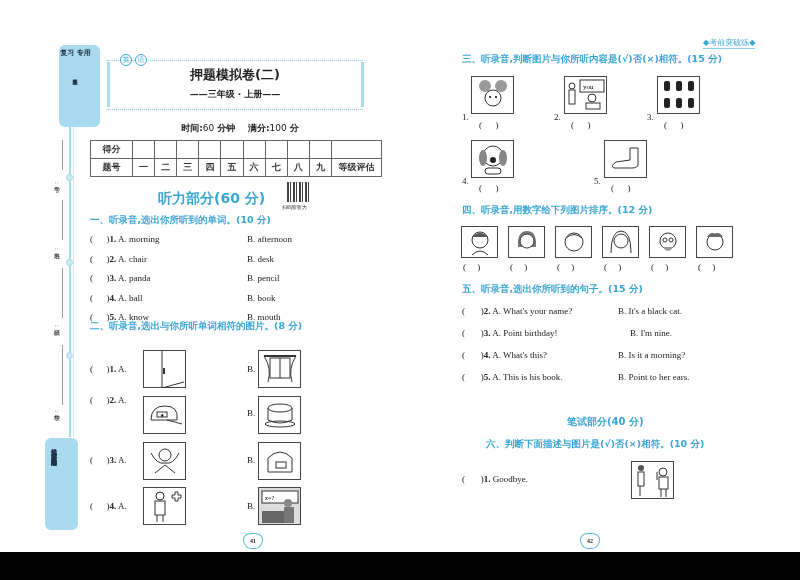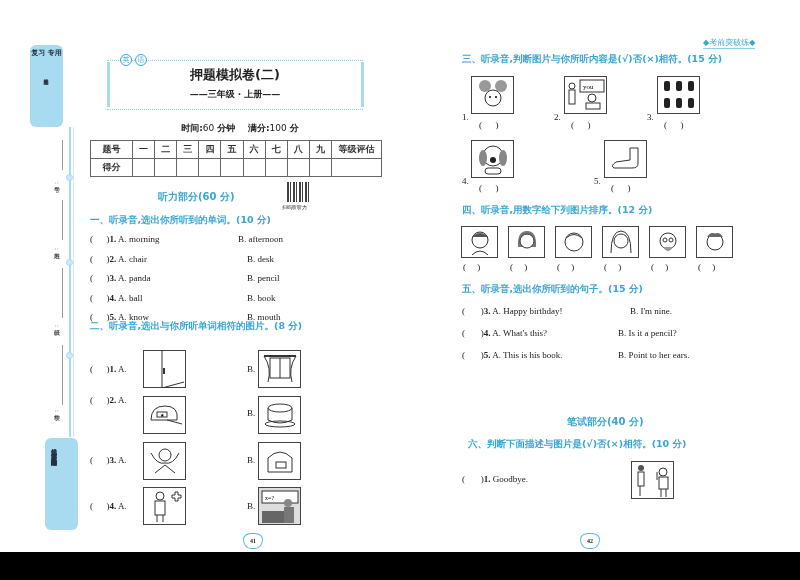--- a/index.html
+++ b/index.html
@@ -3,21 +3,21 @@
 <meta charset="utf-8">
 <style>
   * { box-sizing: border-box; margin: 0; padding: 0; }
   html, body { width: 800px; height: 580px; overflow: hidden; background: #fff; }
   body { position: relative; font-family: "Liberation Serif", serif; color: #222; }
   .abs { position: absolute; }
   .blue { color: #3aa6d4; }
   .cn { font-family: "DejaVu Sans", sans-serif; }
 
   
-  .strip-top { left: 30px; top: 45px; width: 33px; height: 82px; background: #a8daf0; border-radius: 6px; }
+  .strip-top { left: 59px; top: 45px; width: 41px; height: 82px; background: #a8daf0; border-radius: 6px; }
   .strip-top .t1 { position:absolute; left:0; top:4px; width:33px; text-align:center; font-size:7px; line-height:8px; color:#234; font-weight:bold; }
   .strip-top .t2 { position:absolute; left:13px; top:30px; writing-mode: vertical-rl; font-size:5px; color:#234; letter-spacing:0; }
   .strip-bot { left: 45px; top: 438px; width: 33px; height: 92px; background: #a8daf0; border-radius: 6px; }
   .strip-bot .t { position:absolute; left:6px; top:6px; writing-mode: vertical-rl; font-size:6px; line-height:7px; color:#234; font-weight:bold; height:80px; }
   .rail { left: 69px; top: 127px; width: 2px; height: 310px; background: #a8daf0; }
   .rail2 { left: 73px; top: 127px; width: 1px; height: 310px; background: #cfe9f5; }
   .dot { width: 7px; height: 7px; border-radius: 50%; background: #cfe9f5; border: 1px solid #a8daf0; left: 66px; }
   .side-label { left: 52px; font-size: 6px; writing-mode: vertical-rl; color: #333; }
   .side-line { left: 62px; width: 1px; background: #999; }
 
@@ -85,57 +85,57 @@
   <span>时间:</span><span class="num">60</span>
   <span>分钟</span>
   &nbsp;&nbsp;
   <span>满分:</span><span class="num">100</span>
   <span>分</span>
 </div>
 
 <table class="abs score cn">
   <tbody>
       <tr>
+    <td>得分</td>
+    <td></td>
+        <td></td>
+    <td></td>
+        <td></td>
+    <td></td>
+        <td></td>
+    <td></td>
+        <td></td>
+    <td></td>
+        <td></td>
+  </tr>
+  <tr>
     <td>题号</td>
     <td>一</td>
     <td>二</td>
     <td>三</td>
     <td>四</td>
     <td>五</td>
     <td>六</td>
     <td>七</td>
     <td>八</td>
     <td>九</td>
     <td style="width:50px">等级评估</td>
   </tr>
-  <tr>
-    <td>得分</td>
-    <td></td>
-        <td></td>
-    <td></td>
-        <td></td>
-    <td></td>
-        <td></td>
-    <td></td>
-        <td></td>
-    <td></td>
-        <td></td>
-  </tr>
 </tbody>
   </table>
 
-<div class="abs section-head blue cn" style="left:158px;top:190px;font-size:10px">听力部分(60 分)</div>
+<div class="abs section-head blue cn" style="left:158px;top:190px;font-size:14px">听力部分(60 分)</div>
 <div class="abs qr"></div>
 <div class="abs qr-label cn">扫码听听力</div>
 
 <div class="abs section-head blue cn" style="left:90px;top:214px">一、听录音,选出你所听到的单词。(10 分)</div>
 <div class="abs q" style="left:90px;top:234px;width:240px">
   <div style="height:19.5px;position:relative">
     <span>(&nbsp;&nbsp;&nbsp;&nbsp;&nbsp;&nbsp;)</span><b>1.</b> <span>A. morning</span>
-    <span style="position:absolute;left:148px">B. afternoon</span>
+    <span style="position:absolute;left:157px">B. afternoon</span>
   </div>
   <div style="height:19.5px;position:relative">
     <span>(&nbsp;&nbsp;&nbsp;&nbsp;&nbsp;&nbsp;)</span><b>2.</b> <span>A. chair</span>
     <span style="position:absolute;left:157px">B. desk</span>
   </div>
   <div style="height:19.5px;position:relative">
     <span>(&nbsp;&nbsp;&nbsp;&nbsp;&nbsp;&nbsp;)</span><b>3.</b> <span>A. panda</span>
     <span style="position:absolute;left:157px">B. pencil</span>
   </div>
   <div style="height:19.5px;position:relative">
@@ -336,35 +336,39 @@
   <span style="position:absolute;left:47px">(&nbsp;&nbsp;&nbsp;&nbsp;&nbsp;)</span>
   <span style="position:absolute;left:94px">(&nbsp;&nbsp;&nbsp;&nbsp;&nbsp;)</span>
   <span style="position:absolute;left:141px">(&nbsp;&nbsp;&nbsp;&nbsp;&nbsp;)</span>
   <span style="position:absolute;left:188px">(&nbsp;&nbsp;&nbsp;&nbsp;&nbsp;)</span>
   <span style="position:absolute;left:235px">(&nbsp;&nbsp;&nbsp;&nbsp;&nbsp;)</span>
 </div>
 
 <div class="abs section-head blue cn" style="left:462px;top:283px">五、听录音,选出你所听到的句子。(15 分)</div>
 <div class="abs q" style="left:462px;top:306px;width:300px">
   <div style="height:22px;position:relative">
-    <span>(&nbsp;&nbsp;&nbsp;&nbsp;&nbsp;&nbsp;&nbsp;)</span><b>3.</b> <span>A. Happy birthday!</span>
+    <span>(&nbsp;&nbsp;&nbsp;&nbsp;&nbsp;&nbsp;&nbsp;)</span><b>2.</b> <span>A. What's your name?</span>
+    <span style="position:absolute;left:156px">B. It's a black cat.</span>
+  </div>
+  <div style="height:22px;position:relative">
+    <span>(&nbsp;&nbsp;&nbsp;&nbsp;&nbsp;&nbsp;&nbsp;)</span><b>3.</b> <span>A. Point birthday!</span>
     <span style="position:absolute;left:168px">B. I'm nine.</span>
   </div>
   <div style="height:22px;position:relative">
     <span>(&nbsp;&nbsp;&nbsp;&nbsp;&nbsp;&nbsp;&nbsp;)</span><b>4.</b> <span>A. What's this?</span>
-    <span style="position:absolute;left:156px">B. Is it a pencil?</span>
+    <span style="position:absolute;left:156px">B. Is it a morning?</span>
   </div>
   <div style="height:22px;position:relative">
     <span>(&nbsp;&nbsp;&nbsp;&nbsp;&nbsp;&nbsp;&nbsp;)</span><b>5.</b> <span>A. This is his book.</span>
     <span style="position:absolute;left:156px">B. Point to her ears.</span>
   </div>
 </div>
 
 <div class="abs section-head blue cn" style="left:567px;top:415px;font-size:10px">笔试部分(40 分)</div>
-<div class="abs section-head blue cn" style="left:468px;top:438px">六、判断下面描述与图片是(√)否(×)相符。(10 分)</div>
+<div class="abs section-head blue cn" style="left:486px;top:438px">六、判断下面描述与图片是(√)否(×)相符。(10 分)</div>
 <div class="abs q" style="left:462px;top:474px">
   <span>(&nbsp;&nbsp;&nbsp;&nbsp;&nbsp;&nbsp;&nbsp;)</span><b>1.</b> <span>Goodbye.</span>
 </div>
 <div class="abs pic" style="left:631px;top:461px;width:43px;height:38px">
   <svg width="40" height="36">
       <circle cx="8" cy="6" r="3" fill="#555"></circle>
       <rect x="5" y="10" width="6" height="14" fill="none" stroke="#333"></rect>
       <line x1="7" y1="24" x2="7" y2="34" stroke="#333"></line>
       <circle cx="30" cy="10" r="4" fill="none" stroke="#333"></circle>
       <rect x="26" y="15" width="9" height="12" fill="none" stroke="#333"></rect>

